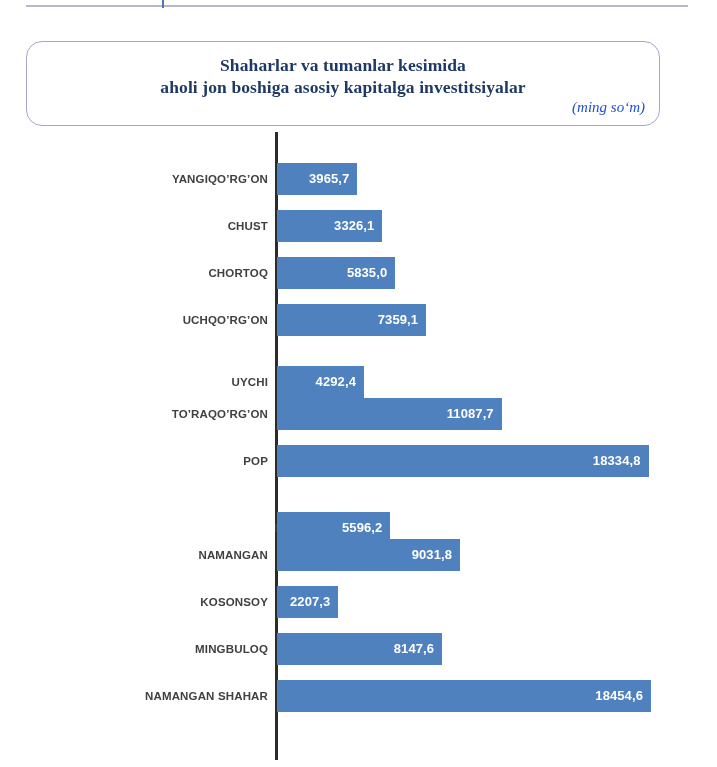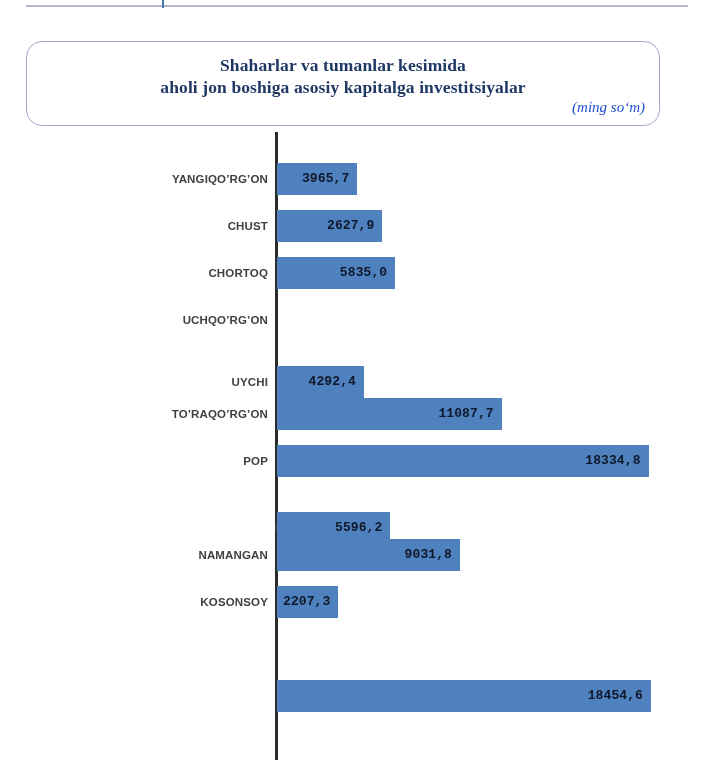--- a/index.html
+++ b/index.html
@@ -119,24 +119,24 @@
     left: 277px;
     height: 32px;
     background: #4e81bd;
     display: flex;
     align-items: center;
     justify-content: flex-end;
     box-sizing: border-box;
     padding-right: 8px;
   }
   .bar-value {
-    font-family: Liberation Mono, monospace;
+    font-family: Liberation Sans, sans-serif;
     font-weight: bold;
     font-size: 13px;
-    color: #0f172a;
+    color: #ffffff;
     white-space: nowrap;
     letter-spacing: 0.1px;
   }
 </style>
 </head>
 <body>
 
 <div id="top-rule"></div>
 <div id="top-tick"></div>
 
@@ -153,31 +153,34 @@
   <div id="rows">
       <div class="row" style="top: 55px;">
         <div class="cat-label">YANGIQO’RG’ON</div>
         <div class="bar" style="width: 80.3687px; background: rgb(78, 129, 189);">
           <span class="bar-value">3965,7</span>
         </div>
       </div>
       <div class="row" style="top: 102px;">
         <div class="cat-label">CHUST</div>
         <div class="bar" style="width: 105.425px; background: rgb(78, 129, 189);">
-          <span class="bar-value">2627,9</span>
+          <span class="bar-value">3326,1</span>
         </div>
       </div>
       <div class="row" style="top: 149px;">
         <div class="cat-label">CHORTOQ</div>
         <div class="bar" style="width: 118.252px; background: rgb(78, 129, 189);">
           <span class="bar-value">5835,0</span>
         </div>
       </div>
       <div class="row" style="top: 196px;">
         <div class="cat-label">UCHQO’RG’ON</div>
+        <div class="bar" style="width: 149.139px; background: rgb(78, 129, 189);">
+          <span class="bar-value">7359,1</span>
+        </div>
       </div>
       <div class="row" style="top: 258px;">
         <div class="cat-label">UYCHI</div>
         <div class="bar" style="width: 86.9896px; background: rgb(78, 129, 189);">
           <span class="bar-value">4292,4</span>
         </div>
       </div>
       <div class="row" style="top: 290px;">
         <div class="cat-label">TO’RAQO’RG’ON</div>
         <div class="bar" style="width: 224.703px; background: rgb(78, 129, 189);">
@@ -201,19 +204,26 @@
         <div class="bar" style="width: 183.038px; background: rgb(78, 129, 189); padding-left: 16px;">
           <span class="bar-value">9031,8</span>
         </div>
       </div>
       <div class="row" style="top: 478px;">
         <div class="cat-label">KOSONSOY</div>
         <div class="bar" style="width: 61.418px; background: rgb(78, 129, 189);">
           <span class="bar-value">2207,3</span>
         </div>
       </div>
+      <div class="row" style="top: 525px;">
+        <div class="cat-label">MINGBULOQ</div>
+        <div class="bar" style="width: 165.119px; background: rgb(78, 129, 189);">
+          <span class="bar-value">8147,6</span>
+        </div>
+      </div>
       <div class="row" style="top: 572px;">
+        <div class="cat-label">NAMANGAN SHAHAR</div>
         <div class="bar" style="width: 374px; background: rgb(78, 129, 189);">
           <span class="bar-value">18454,6</span>
         </div>
       </div>
     </div>
 </div>
 
 </body></html>

